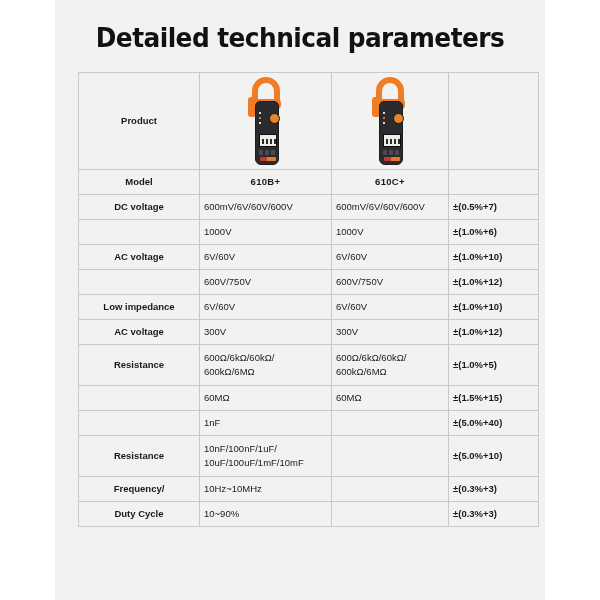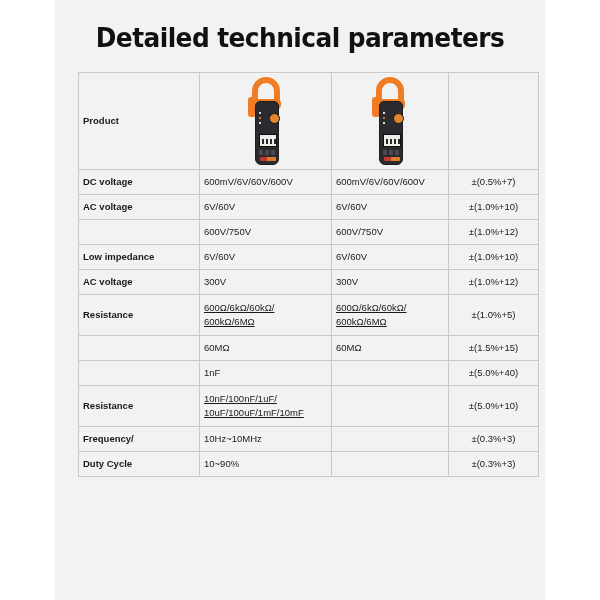--- a/index.html
+++ b/index.html
@@ -61,49 +61,50 @@
     background: #f2f2f2;
     vertical-align: middle;
     line-height: 1.45;
   }
   .col-label { width: 121px; }
   .col-b     { width: 132px; }
   .col-c     { width: 117px; }
   .col-acc   { width: 90px; }
 
   td.label {
-    text-align: left;
+    text-align: center;
     font-weight: bold;
     font-size: 10.5px;
     padding-right: 7px;
     color: #111111;
   }
   td.val {
     text-align: left;
   }
   td.acc {
-    text-align: center;
+    text-align: left;
     padding-left: 7px;
     color: #222222;
+    font-weight: bold;
   }
   td.empty { background: #f2f2f2; }
 
   .row-h { height: 25px; }
   .row-tall { height: 41px; }
   .row-product { height: 97px; }
 
   .model-cell {
     text-align: center;
     font-weight: bold;
     font-size: 15px;
     color: #ed7020;
     letter-spacing: 0.3px;
   }
   .hl-red { color: #e8362a; }
-  .two-line { line-height: 1.85; text-decoration: underline; }
+  .two-line { line-height: 1.85; }
 
   
   .meter {
     position: relative;
     width: 46px;
     height: 88px;
     margin: 0 auto;
   }
   .jaw {
     position: absolute;
@@ -261,27 +262,39 @@
                   <div class="screen-digits"></div>
                 </div>
                 <div class="btns"></div>
                 <div class="btns2"></div>
               </div>
             </div>
           </td>
           <td class="empty"></td>
         </tr>
 
+        <tr class="row-h">
+          <td class="label">Model</td>
+          <td class="model-cell">610B+</td>
+          <td class="model-cell">610C+</td>
+          <td class="empty"></td>
+        </tr>
       </tbody>
       <tbody id="spec-body">
           <tr class="row-h">
             <td class="label">DC voltage</td>
             <td class="val">600mV/6V/60V/600V</td>
             <td class="val">600mV/6V/60V/600V</td>
             <td class="acc">±(0.5%+7)</td>
+          </tr>
+          <tr class="row-h">
+            <td class="label"></td>
+            <td class="val">1000V</td>
+            <td class="val">1000V</td>
+            <td class="acc">±(1.0%+6)</td>
           </tr>
           <tr class="row-h">
             <td class="label">AC voltage</td>
             <td class="val">6V/60V</td>
             <td class="val">6V/60V</td>
             <td class="acc">±(1.0%+10)</td>
           </tr>
           <tr class="row-h">
             <td class="label"></td>
             <td class="val">600V/750V</td>

